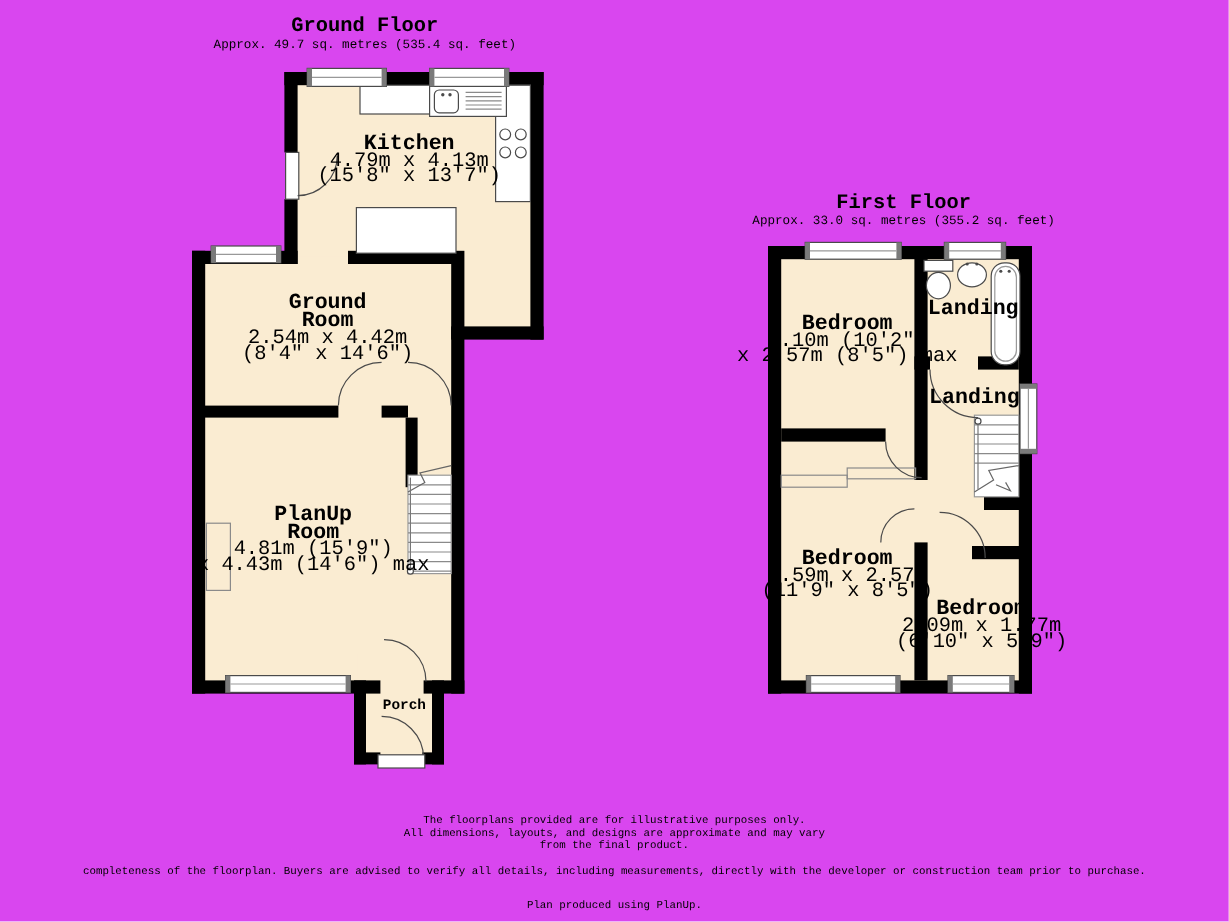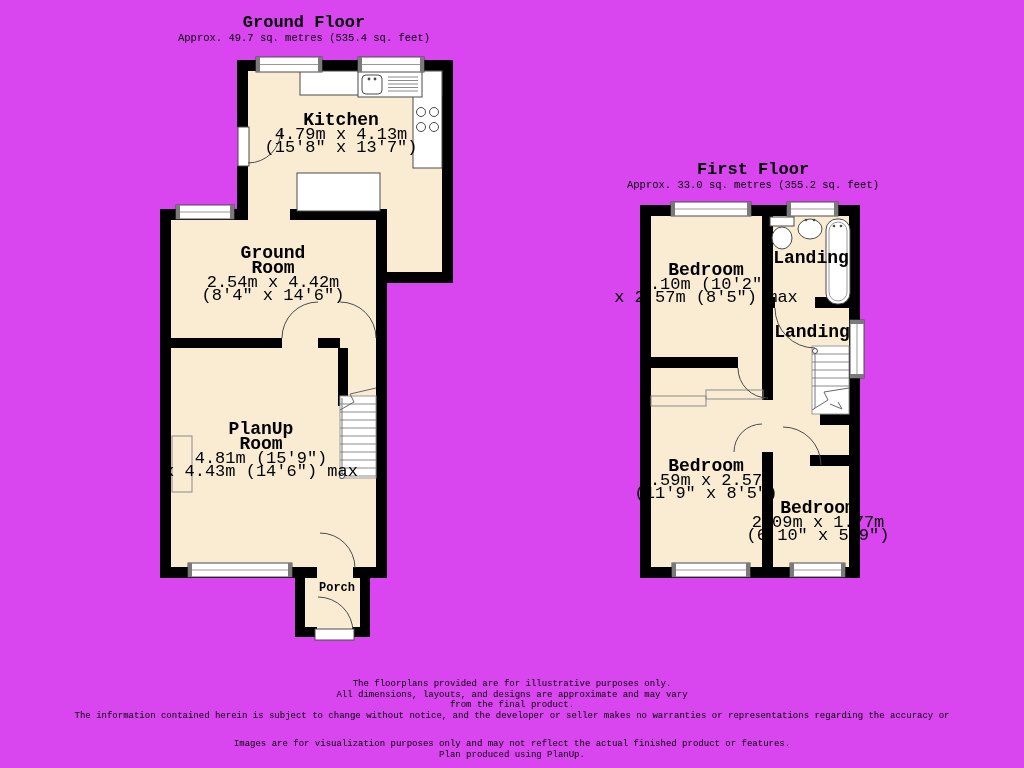--- a/index.html
+++ b/index.html
@@ -261,17 +261,16 @@
 <div class="lbl" style="left:818px;top:501px;">
   <div class="rname">Bedroom</div>
   <div class="rdim">2.09m x 1.77m</div>
   <div class="rdim">(6'10" x 5'9")</div>
 </div>
 
 
 <div class="lbl fine" style="left:512px;top:679px;">The floorplans provided are for illustrative purposes only.</div>
 <div class="lbl fine" style="left:512px;top:689.5px;">All dimensions, layouts, and designs are approximate and may vary</div>
 <div class="lbl fine" style="left:512px;top:700px;">from the final product.</div>
-<div class="lbl fine" style="left:512px;top:710.5px;">The information contained herein is subject to change without notice, and the developer or seller makes no warranties or representations regarding the accuracy or</div>
-<div class="lbl fine" style="left:512px;top:739px;">Images are for visualization purposes only and may not reflect the actual finished product or features.</div>
+<div class="lbl fine" style="left:512px;top:721px;">completeness of the floorplan. Buyers are advised to verify all details, including measurements, directly with the developer or construction team prior to purchase.</div>
 <div class="lbl fine" style="left:512px;top:749.5px;">Plan produced using PlanUp.</div>
 
 </div>
 
 </body></html>

